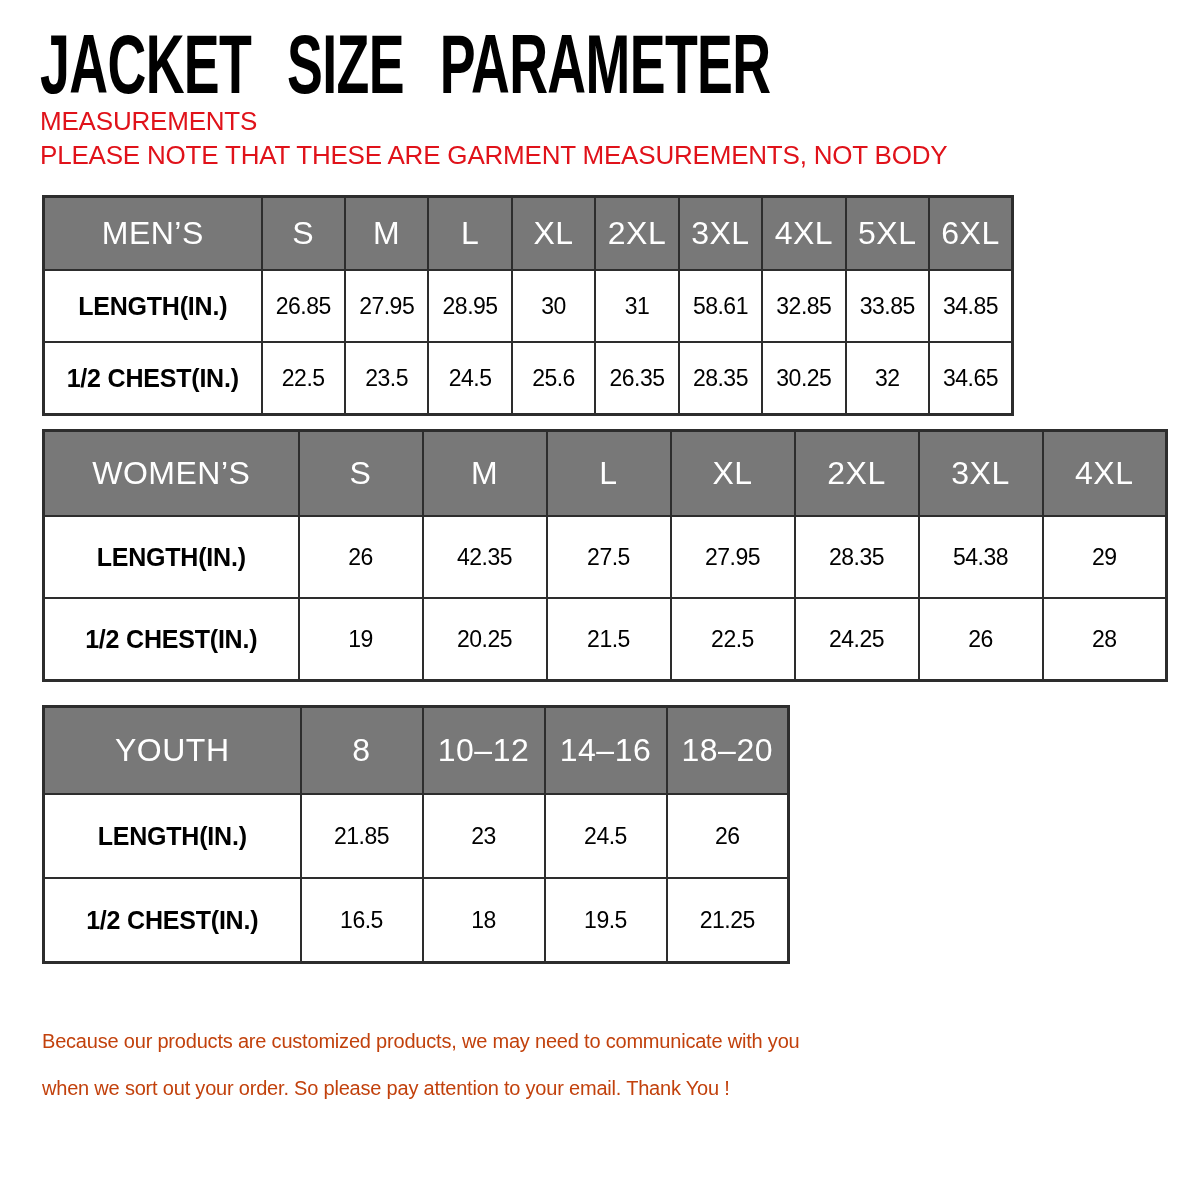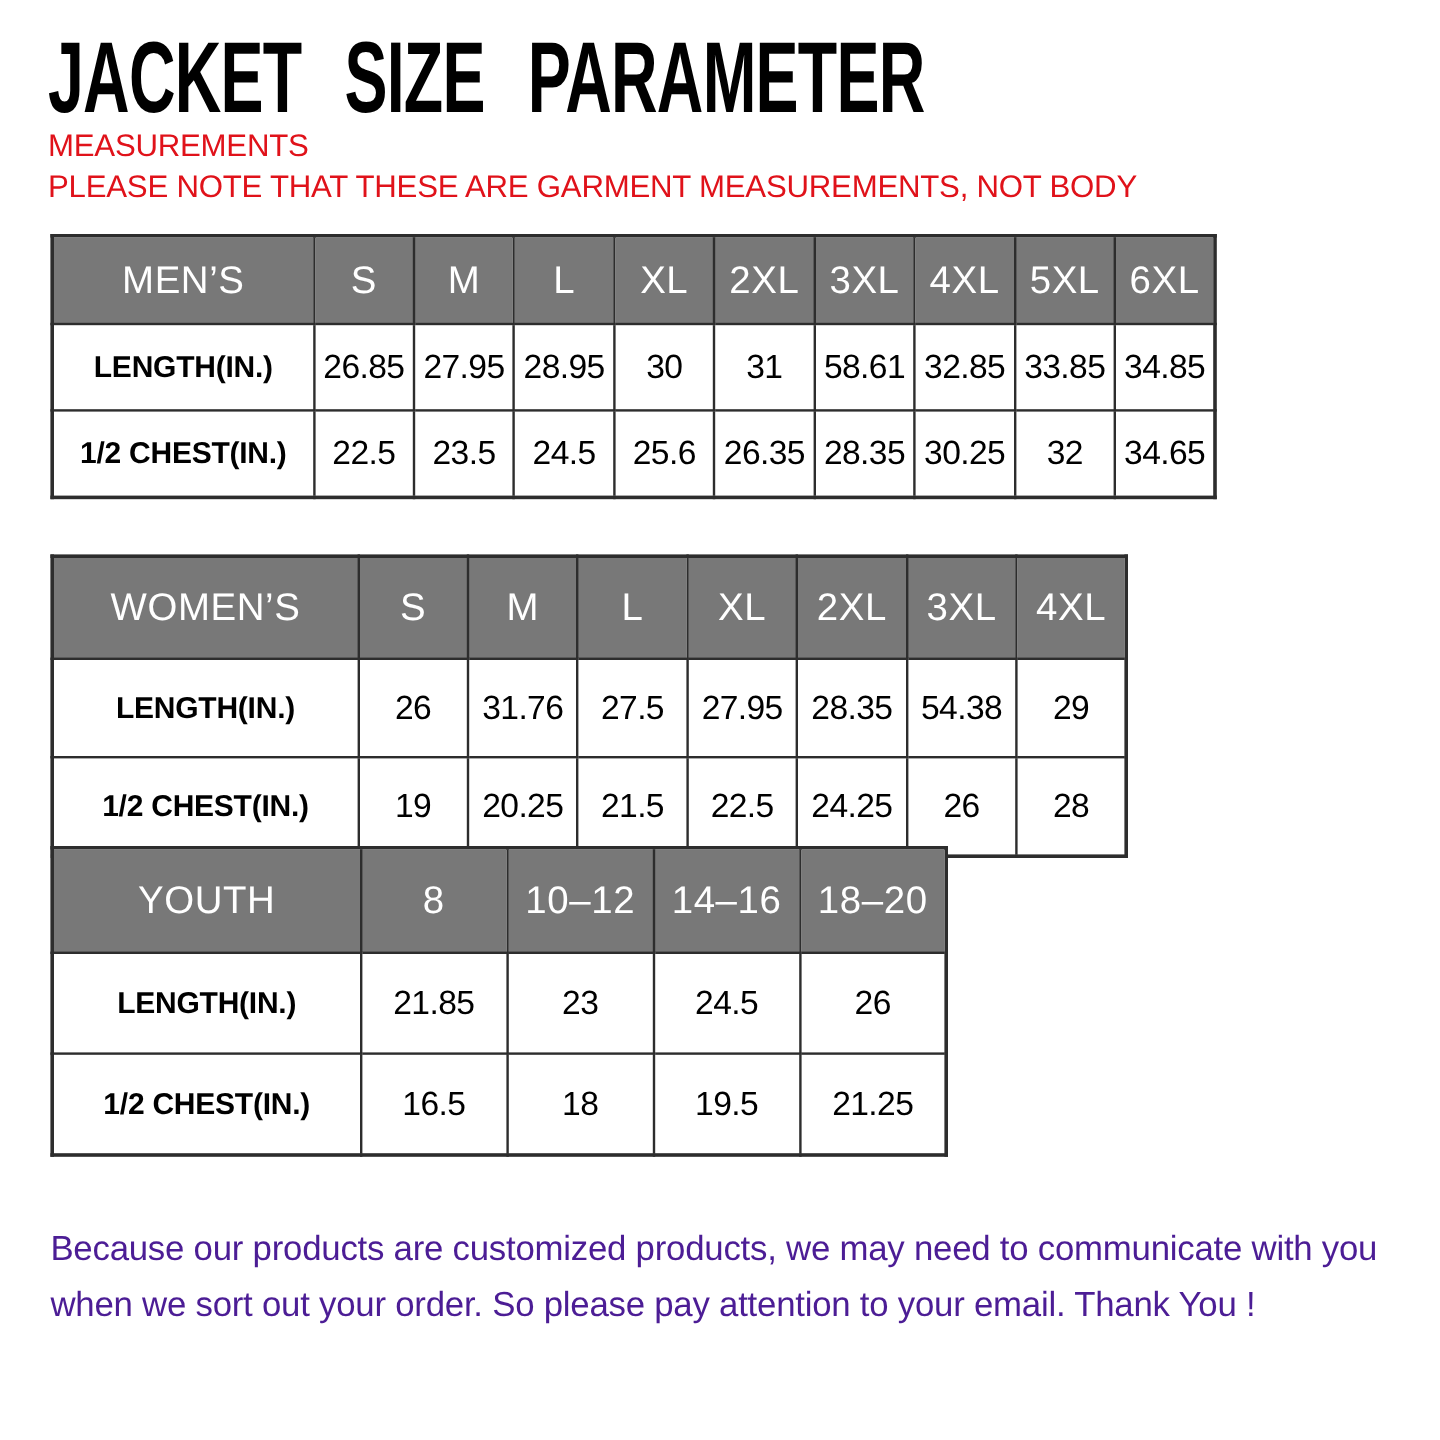--- a/index.html
+++ b/index.html
@@ -21,34 +21,34 @@
     position:absolute;border-collapse:collapse;table-layout:fixed;
     background:#ffffff;border:3px solid #2d2d2d;
   }
   table.size th,table.size td{
     border:2px solid #2d2d2d;text-align:center;vertical-align:middle;padding:0;
     overflow:hidden;white-space:nowrap;
   }
   table.size th{
     background:#787878;color:#ffffff;font-weight:500;font-size:32px;letter-spacing:0.5px;
   }
-  table.size td{color:#000000;font-size:28px;letter-spacing:-0.5px;}
+  table.size td{color:#000000;font-size:23px;letter-spacing:-0.5px;}
   table.size td.rowlabel{font-size:25px;font-weight:600;letter-spacing:-0.2px;}
   #mens{left:30px;top:195px;width:972px;}
   #mens th{height:71px;}
   #mens td{height:70px;}
-  #womens{left:30px;top:462px;width:898px;padding-left:37px;}
+  #womens{left:30px;top:429px;width:1126px;padding-left:37px;}
   #womens th{height:83px;}
   #womens td{height:80px;}
   #youth{left:30px;top:705px;width:748px;}
   #youth th{height:85px;}
   #youth td{height:82px;}
   .footer-para1{
-    position:absolute;left:30px;top:1018px;color:#4c1d95;
-    font-size:29px;line-height:47px;letter-spacing:-0.2px;
+    position:absolute;left:30px;top:1018px;color:#c2410c;
+    font-size:20px;line-height:47px;letter-spacing:-0.2px;
   }
   .footer-para2{
     position:absolute;left:30px;top:1124px;color:#e0121a;
     font-size:28px;letter-spacing:-0.3px;line-height:47px;
   }
 </style>
 </head>
 <body>
 
 <div class="sheet">
@@ -131,21 +131,21 @@
         <th>M</th>
         <th>L</th>
         <th>XL</th>
         <th>2XL</th>
         <th>3XL</th>
         <th>4XL</th>
       </tr>
       <tr>
         <td class="rowlabel">LENGTH(IN.)</td>
         <td>26</td>
-        <td>31.76</td>
+        <td>42.35</td>
         <td>27.5</td>
         <td>27.95</td>
         <td>28.35</td>
         <td>54.38</td>
         <td>29</td>
       </tr>
       <tr>
         <td class="rowlabel">1/2 CHEST(IN.)</td>
         <td>19</td>
         <td>20.25</td>

